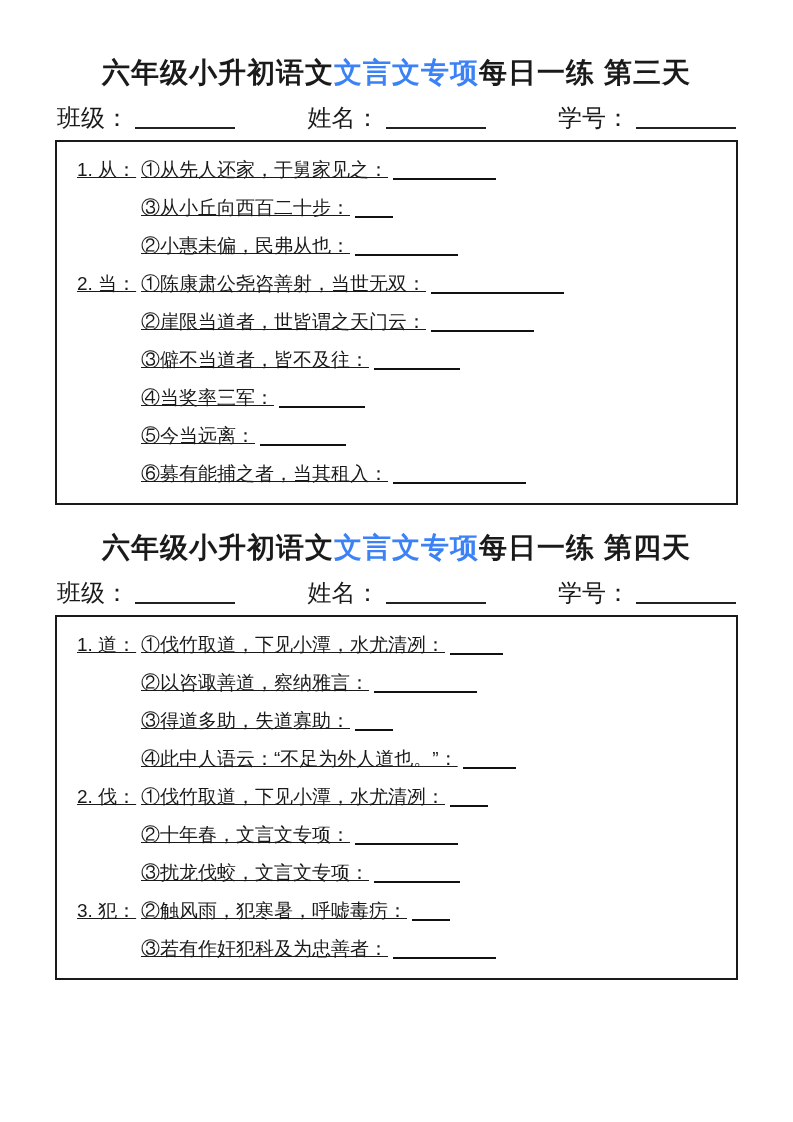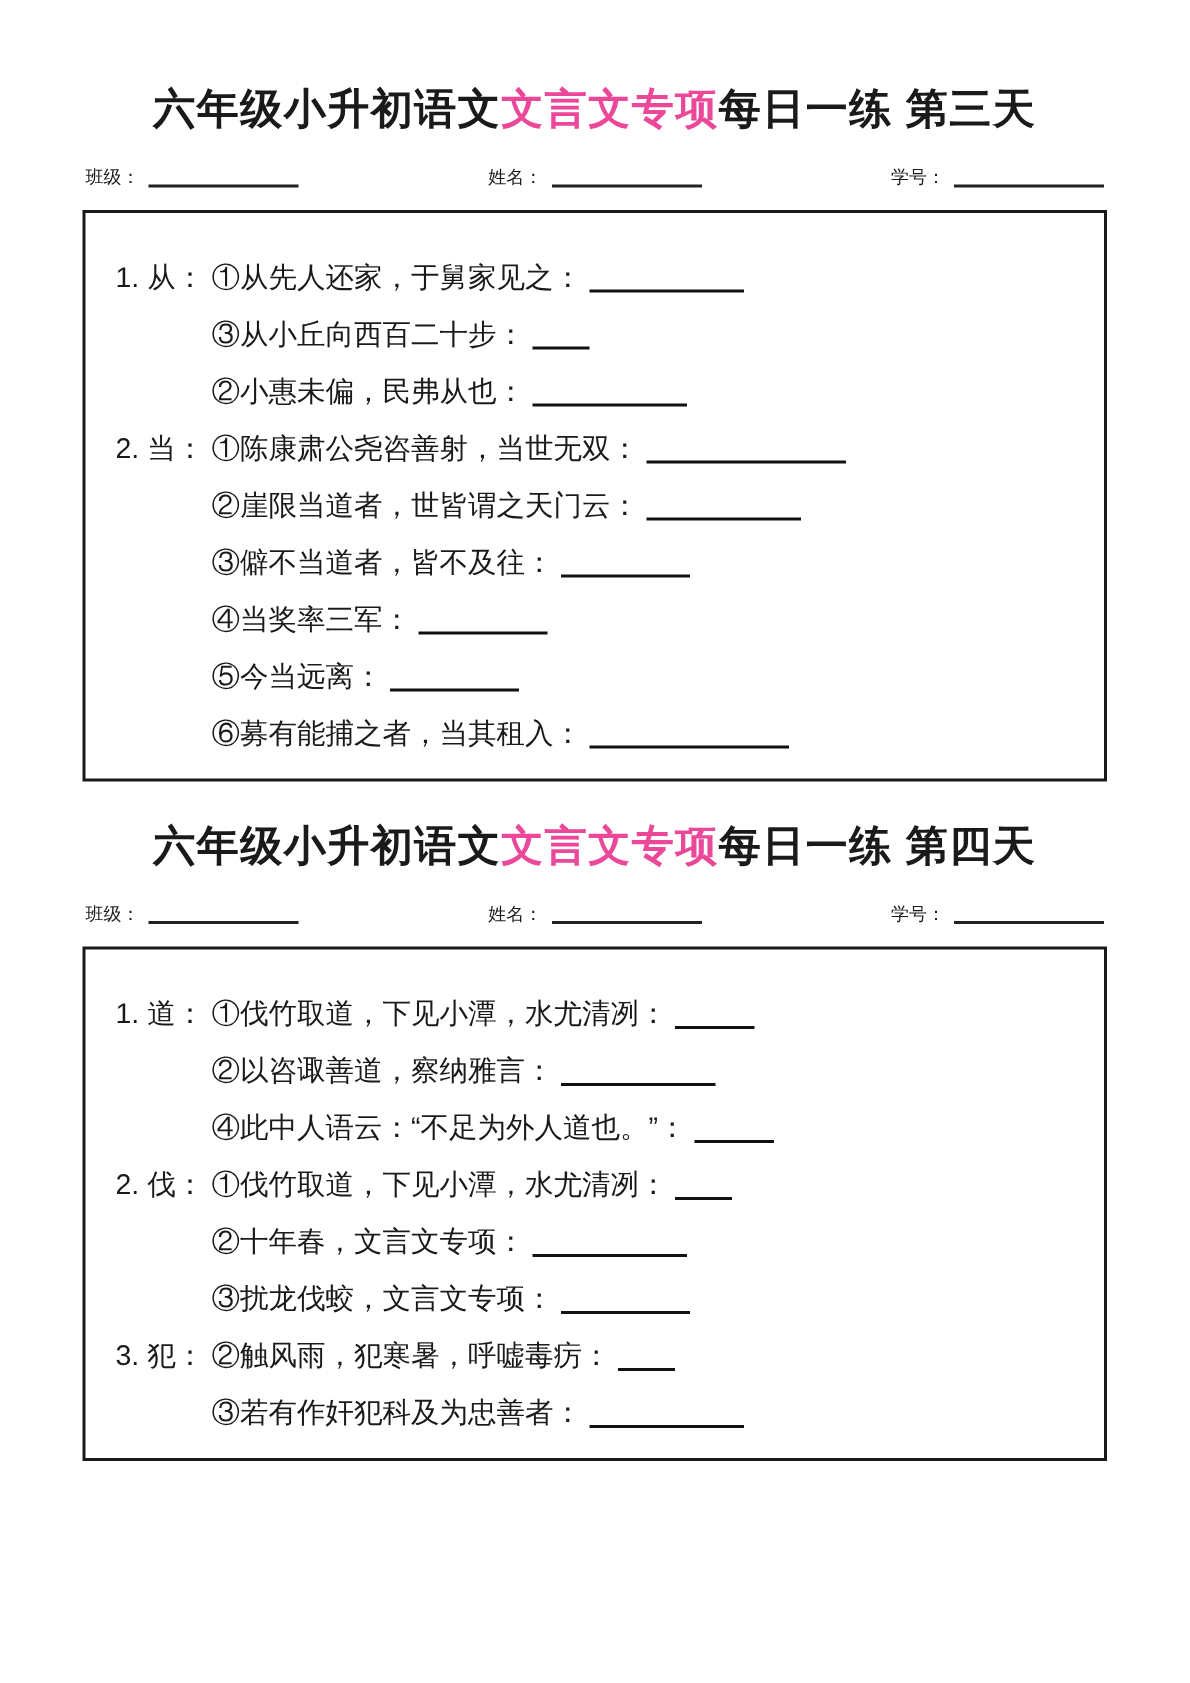--- a/index.html
+++ b/index.html
@@ -8,35 +8,36 @@
     width:793px; height:1122px;
     font-family:"Liberation Sans", sans-serif;
     color:#1a1a1a;
   }
   .page { width:793px; height:1122px; padding:56px 55px 0 55px; }
 
   .ws-title {
     font-size:28px; font-weight:700; text-align:center;
     letter-spacing:1px; line-height:34px; white-space:nowrap;
   }
-  .ws-title .hl { color:#ec4899; }
+  .ws-title .hl { color:#3b82f6; }
 
   .fields {
     display:flex; justify-content:space-between;
-    margin:16px 2px 10px 2px; font-size:12px; line-height:24px;
+    margin:16px 2px 10px 2px; font-size:24px; line-height:24px;
   }
   .field { white-space:nowrap; }
   .f-blank {
     display:inline-block; width:100px; height:13px;
     border-bottom:2px solid #222; margin-left:6px; vertical-align:-3px;
   }
 
   .qbox {
     border:2px solid #1a1a1a;
-    padding:25px 10px 10px 20px;
+    padding:9px 10px 10px 20px;
+    text-decoration:underline;
   }
   .question { display:flex; font-size:19px; }
   .q-label { flex:0 0 64px; line-height:38px; white-space:nowrap; }
   .q-items { flex:1; }
   .item { line-height:38px; white-space:nowrap; }
   .blank {
     display:inline-block; height:12px;
     border-bottom:2px solid #111; margin-left:5px; vertical-align:-4px;
   }
   .bl-xs { width:38px; }
@@ -112,20 +113,21 @@
       </div>
     </div>
 
     <div class="qbox">
 
       <div class="question">
         <div class="q-label">1. 道：</div>
         <div class="q-items">
           <div class="item"><span>①伐竹取道，下见小潭，水尤清冽：</span><span class="blank bl-s"></span></div>
           <div class="item"><span>②以咨诹善道，察纳雅言：</span><span class="blank bl-l"></span></div>
+          <div class="item"><span>③得道多助，失道寡助：</span><span class="blank bl-xs"></span></div>
           <div class="item"><span>④此中人语云：“不足为外人道也。”：</span><span class="blank bl-s"></span></div>
         </div>
       </div>
 
       <div class="question">
         <div class="q-label">2. 伐：</div>
         <div class="q-items">
           <div class="item"><span>①伐竹取道，下见小潭，水尤清冽：</span><span class="blank bl-xs"></span></div>
           <div class="item"><span>②十年春，文言文专项：</span><span class="blank bl-l"></span></div>
           <div class="item"><span>③扰龙伐蛟，文言文专项：</span><span class="blank bl-m"></span></div>

